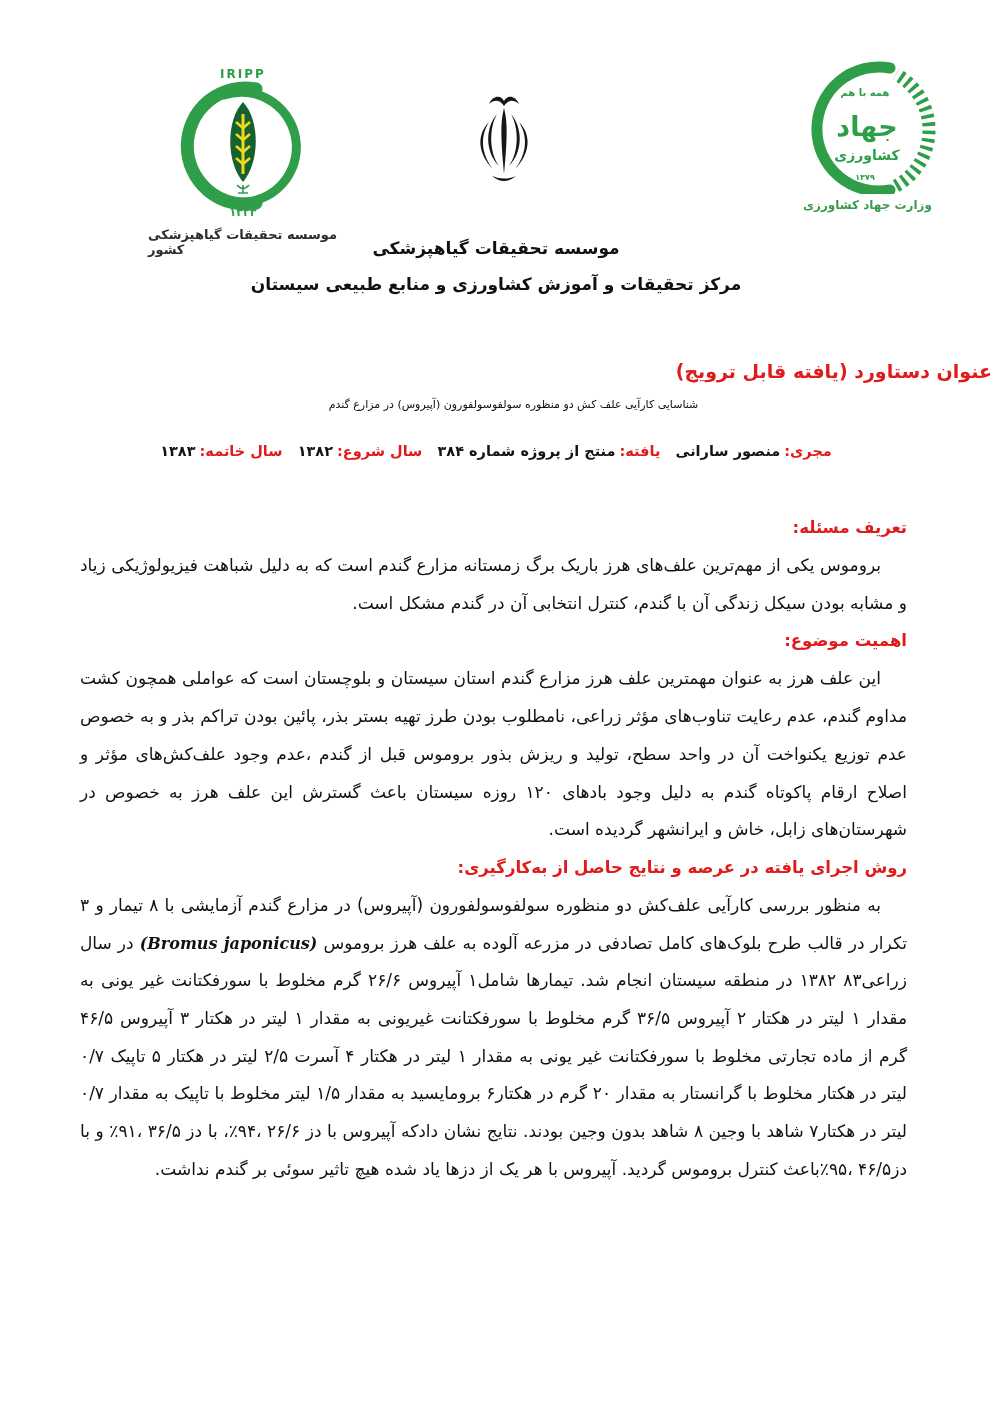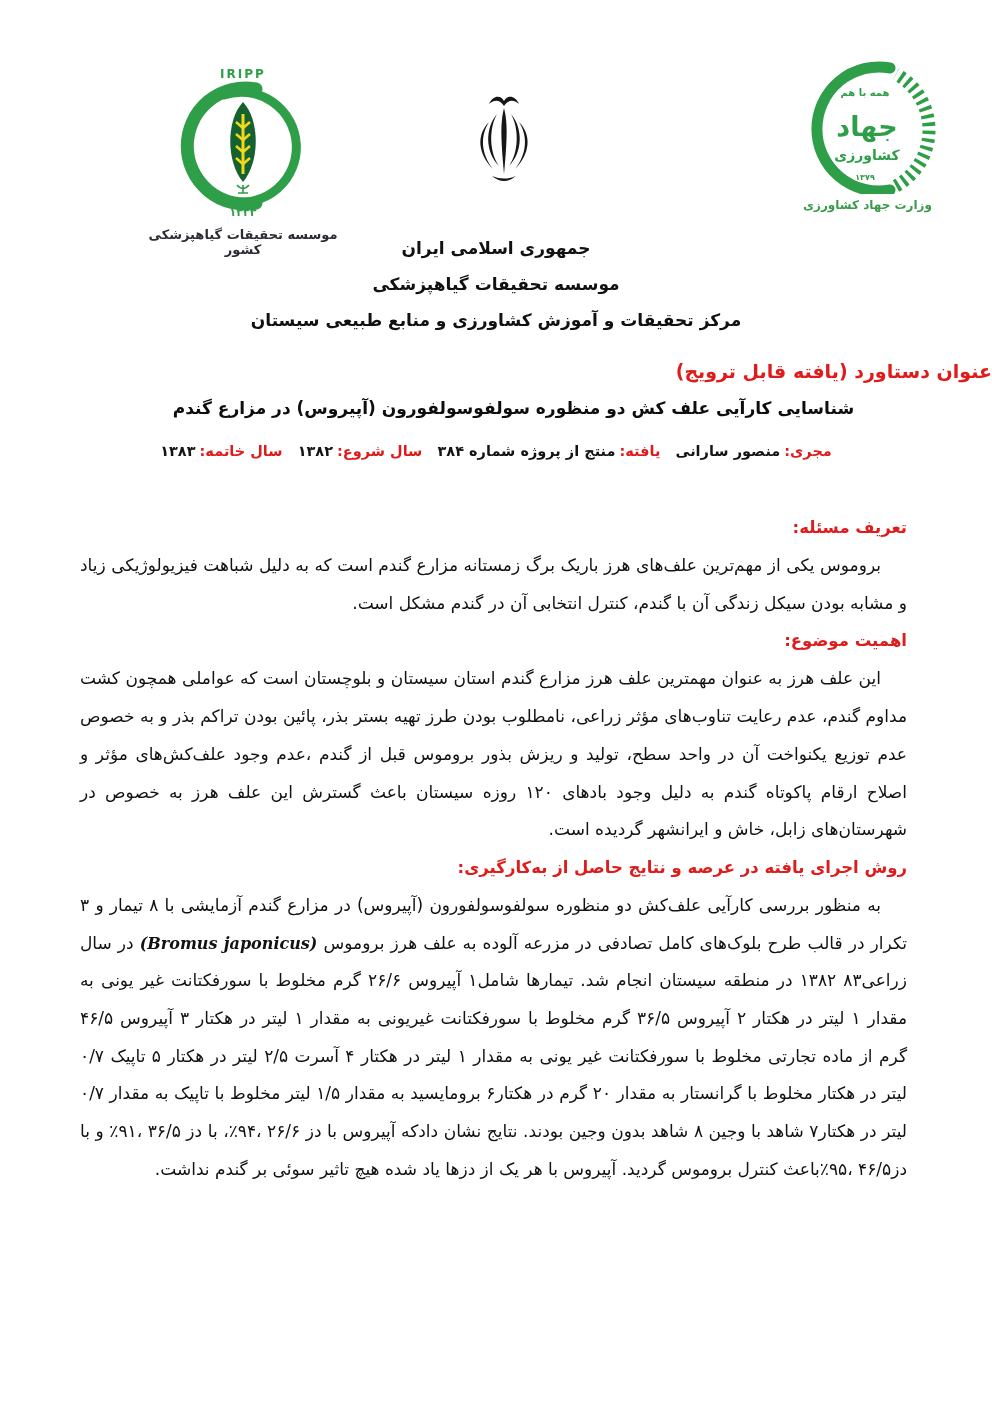--- a/index.html
+++ b/index.html
@@ -6,21 +6,21 @@
   html, body { margin: 0; padding: 0; background: #ffffff; }
   body {
     width: 992px; height: 1403px;
     font-family: "DejaVu Sans", sans-serif;
     position: relative;
     color: #151515;
   }
   .page { position: absolute; inset: 0; background: #fff; direction: rtl; }
 
   
-  .logo-left { position: absolute; left: 148px; top: 64px; width: 190px; text-align: center; }
+  .logo-left { position: absolute; left: 148px; top: 64px; width: 190px; text-align: left; }
   .logo-left svg { display: block; margin: 0 auto; }
   .logo-left-caption {
     margin-top: 9px; font-size: 13px; font-weight: bold; color: #2c2c34;
     font-family: "DejaVu Sans", sans-serif; letter-spacing: 0px;
   }
   .logo-center { position: absolute; left: 460px; top: 88px; width: 88px; height: 96px; }
   .logo-right { position: absolute; left: 790px; top: 52px; width: 155px; text-align: center; }
   .logo-right-caption { margin-top: 0px; font-size: 12px; font-weight: bold; color: #3a9a4c; }
 
   .logo-green-text { fill: #2f9e49; font-family: "DejaVu Sans", sans-serif; font-weight: bold; }
@@ -32,21 +32,21 @@
     line-height: 36px; color: #111;
   }
 
   
   .achievement-label {
     position: absolute; top: 360px; left: 0; right: 0;
     color: #e01b1b; font-weight: bold; font-size: 19px;
   }
   .main-title {
     position: absolute; top: 398px; left: 0; right: 0;
-    text-align: center; color: #0d0d0d; font-weight: bold; font-size: 17px; padding-left: 35px;
+    text-align: center; color: #0d0d0d; font-weight: normal; font-size: 11px; padding-left: 35px;
   }
   .meta-line {
     position: absolute; top: 443px; left: 0; right: 0;
     text-align: center; direction: rtl; font-size: 14.5px; font-weight: bold;
   }
   .meta-item { margin: 0 5px; white-space: nowrap; }
   .meta-label { color: #e01b1b; }
   .meta-value { color: #141414; margin-right: 4px; }
 
   
@@ -108,21 +108,20 @@
       <path d="M 103 134 A 64 64 0 0 0 103 22" stroke="#2f9e49" stroke-width="13" stroke-dasharray="3.5 4.5" fill="none"></path>
       <text x="72" y="44" text-anchor="middle" font-size="10" class="logo-green-text">همه با هم</text>
       <text x="74" y="84" text-anchor="middle" font-size="27" class="logo-green-text">جهاد</text>
       <text x="74" y="108" text-anchor="middle" font-size="14" class="logo-green-text">کشاورزی</text>
       <text x="72" y="128" text-anchor="middle" font-size="8" class="logo-green-text">۱۳۷۹</text>
     </svg>
     <div class="logo-right-caption">وزارت جهاد کشاورزی</div>
   </div>
 
   <div class="gov-header">
-    <div>جمهوری اسلامی ایران</div>
     <div>موسسه تحقیقات گیاهپزشکی</div>
     <div>مرکز تحقیقات و آموزش کشاورزی و منابع طبیعی سیستان</div>
   </div>
 
   <div class="achievement-label">عنوان دستاورد (یافته قابل ترویج)</div>
   <div class="main-title">شناسایی کارآیی علف کش دو منظوره سولفوسولفورون (آپیروس) در مزارع گندم</div>
 
   <div class="meta-line">
     <span class="meta-item"><span class="meta-label">مجری:</span><span class="meta-value">منصور سارانی</span></span>
     <span class="meta-item"><span class="meta-label">یافته:</span><span class="meta-value">منتج از پروژه شماره ۳۸۴</span></span>

